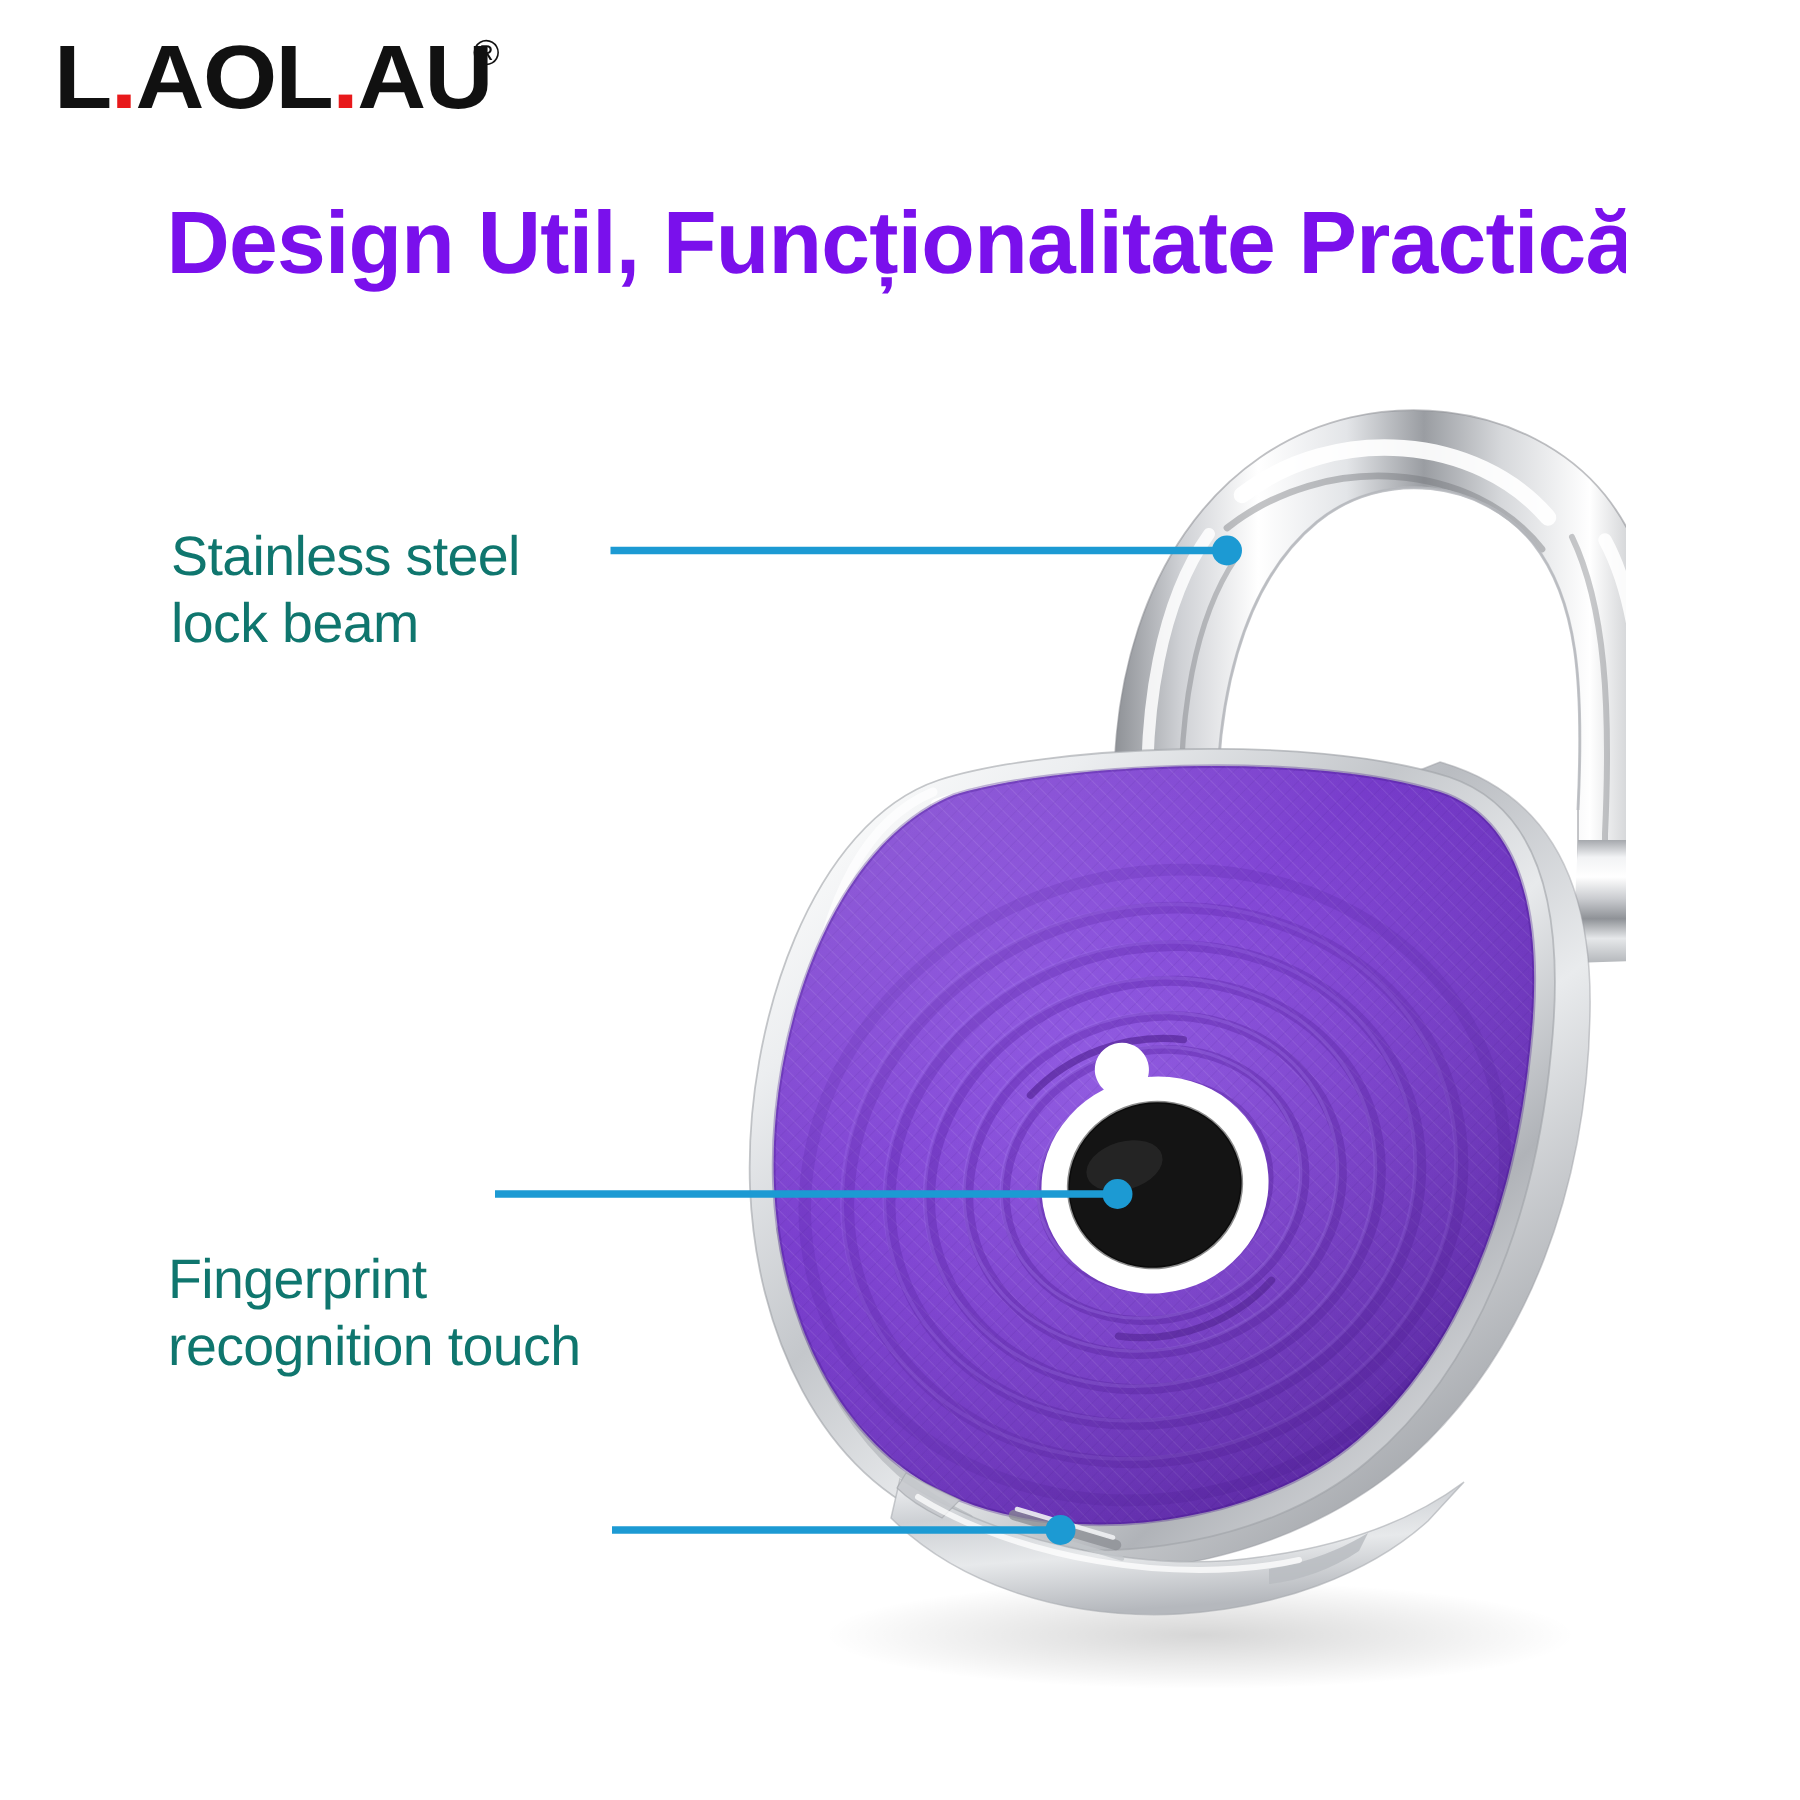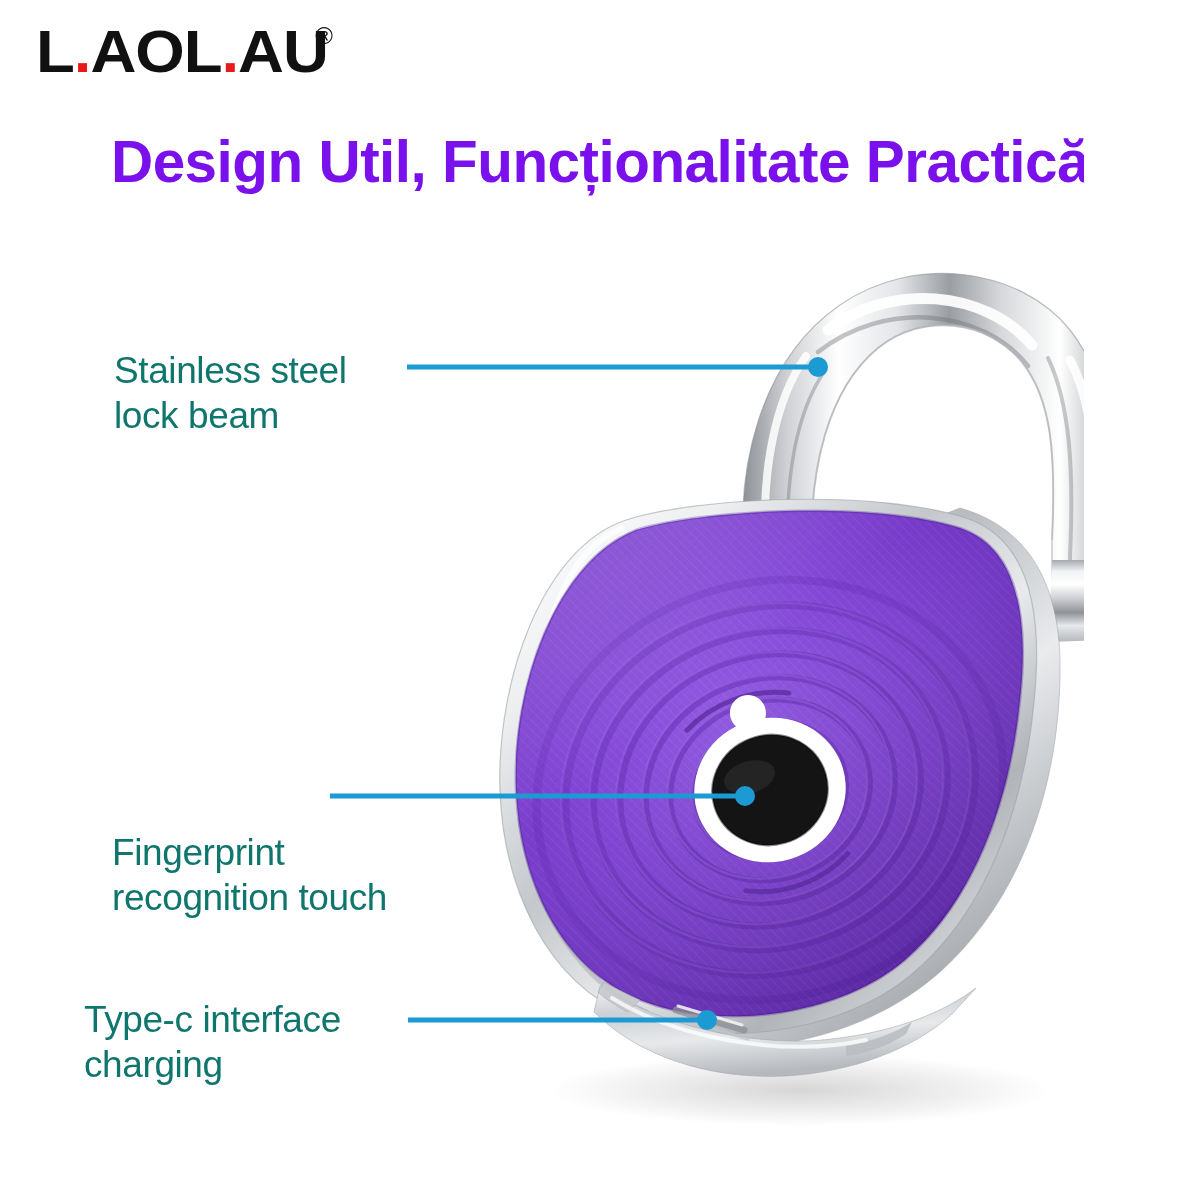--- a/index.html
+++ b/index.html
@@ -337,16 +337,14 @@
   </div>
 
   <div id="headline">Design Util, Funcționalitate Practică</div>
 
   <div class="callout-label" id="callout-label-steel">Stainless steel
 lock beam</div>
 
   <div class="callout-label" id="callout-label-finger">Fingerprint
 recognition touch</div>
 
-  <div class="callout-label" id="callout-label-typec">Type-c interface
-charging</div>
 
 </div>
 
 </body></html>

